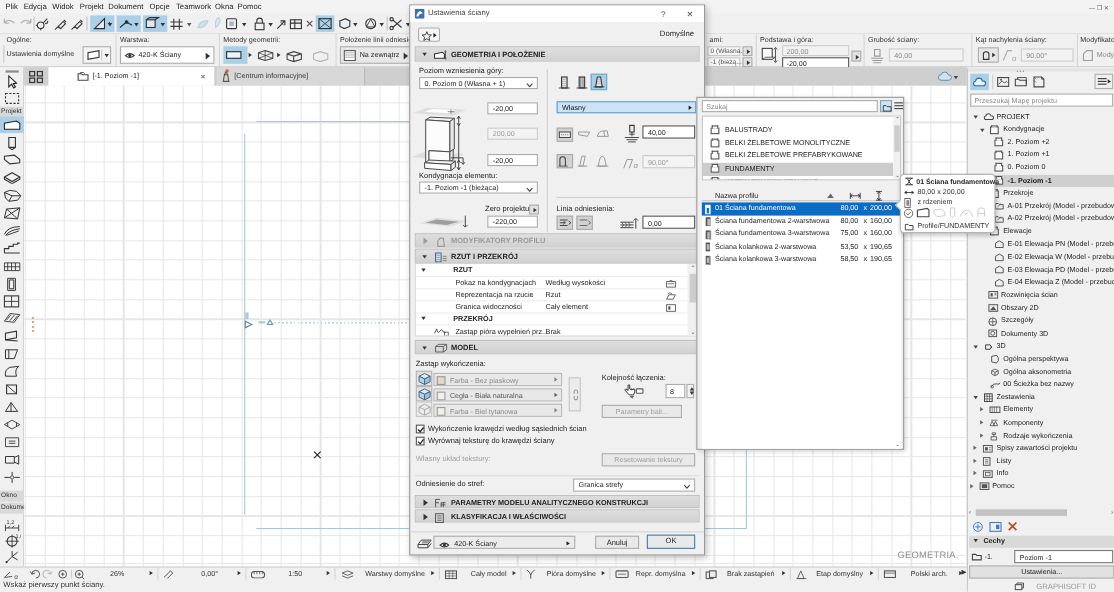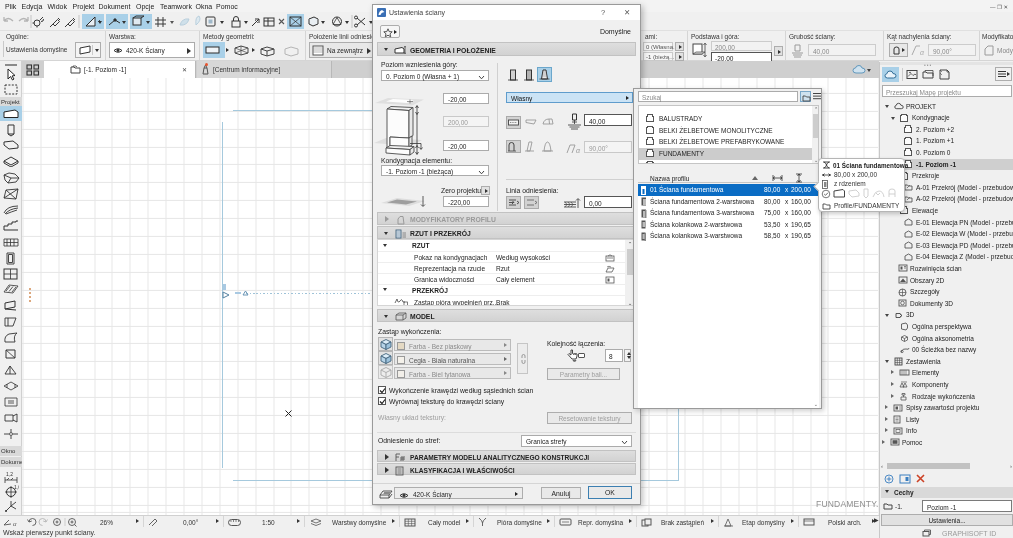--- a/index.html
+++ b/index.html
@@ -366,21 +366,21 @@
     </svg>
   <div class="a" style="left:213px;top:214px;width:6px;height:2px;background:#a9c9e2;"></div>
   <svg class="a" style="left:219.5px;top:211.5px;" width="7" height="6" viewBox="0 0 7 6">
       <path d="M3.5 1 L6 5 L1 5 Z" fill="none" stroke="#6a95b5" stroke-width="1"></path>
     </svg>
   <div class="a" style="left:7px;top:210px;width:1.5px;height:15px;background:repeating-linear-gradient(to bottom,#dca87e 0 2px,transparent 2px 4px);"></div>
   <svg class="a" style="left:262px;top:331px;" width="9" height="9" viewBox="0 0 9 9">
       <path d="M1.5 1.5 L7.5 7.5 M7.5 1.5 L1.5 7.5" stroke="#222" stroke-width="1"></path>
     </svg>
 
-  <div class="a" style="left:794px;top:421px;font-size:8.5px;color:#8f8f8f;letter-spacing:0.2px;">FUNDAMENTY.</div>
+  <div class="a" style="left:794px;top:421px;font-size:8.5px;color:#8f8f8f;letter-spacing:0.2px;">GEOMETRIA.</div>
 </div>
 
 <div class="a" id="statusbar" style="left:0;top:515px;width:1013px;height:12px;background:#f0f0f0;border-top:1px solid #d0d0d0;">
   <svg class="a" style="left:2px;top:1px;" width="22" height="10" viewBox="0 0 22 10">
       <path d="M2 8 L7 3 M2 8 L9 7" stroke="#555" fill="none" stroke-width="0.9"></path>
       <text x="11" y="9" font-size="6" fill="#555" font-style="italic">α</text>
     </svg>
   <g></g>
   <svg class="a" style="left:26px;top:1px;" width="52" height="10" viewBox="0 0 52 10">
     <g stroke="#555" fill="none" stroke-width="0.9">

